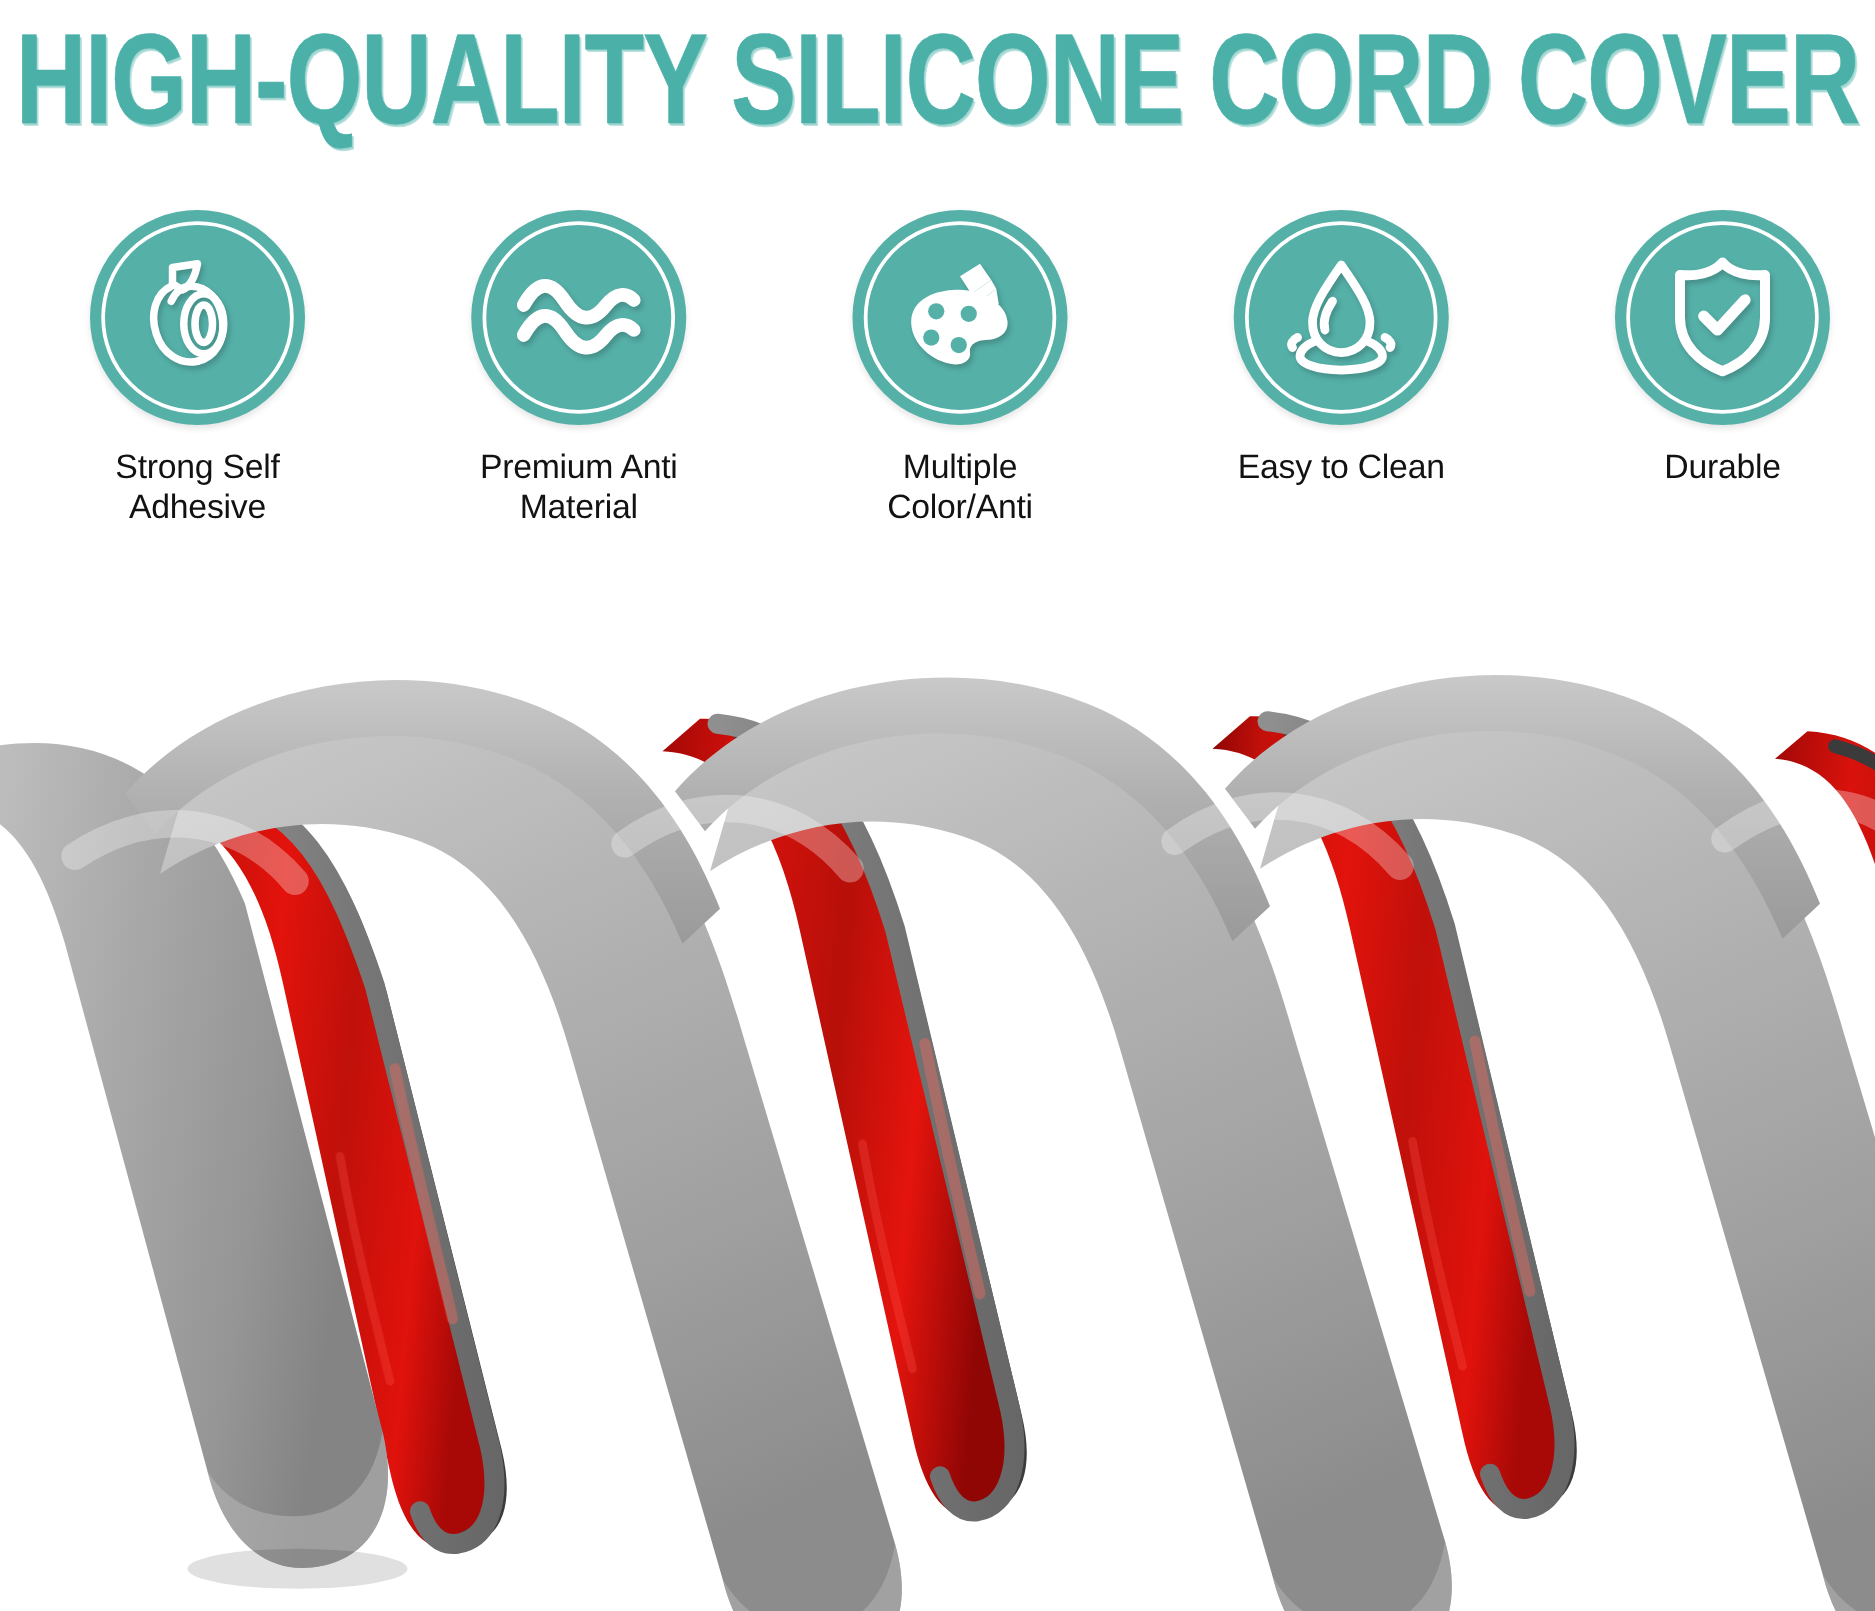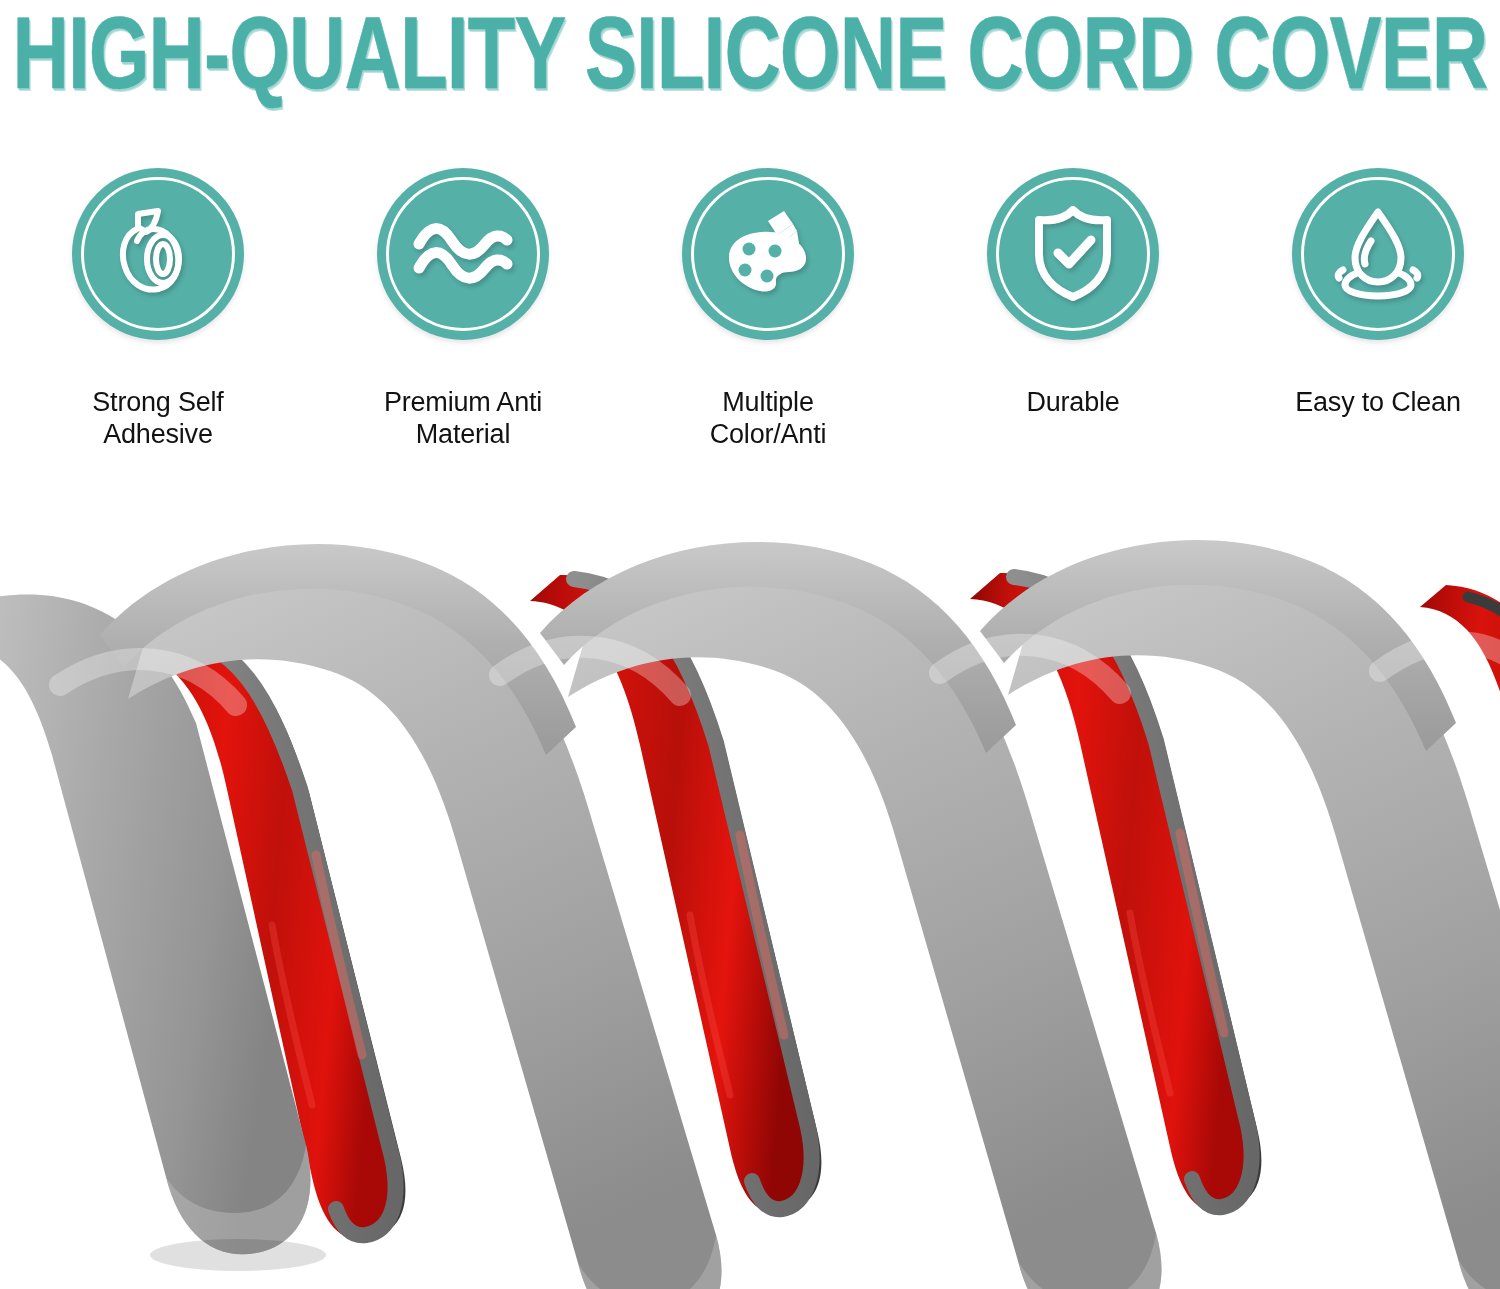--- a/index.html
+++ b/index.html
@@ -12,21 +12,21 @@
     height: 1289px;
     overflow: hidden;
     font-family: "Liberation Sans", sans-serif;
     position: relative;
   }
 
   
   .title-bar {
     position: absolute;
     left: 0;
-    top: 0;
+    top: 10px;
     width: 1500px;
     height: 105px;
     display: flex;
     align-items: center;
     justify-content: center;
   }
   .title-text {
     font-family: "Liberation Sans Narrow", "Liberation Sans", sans-serif;
     font-weight: 700;
     font-size: 84px;
@@ -48,21 +48,20 @@
     width: 1420px;
     display: flex;
     justify-content: space-between;
     align-items: flex-start;
   }
   .feature {
     width: 200px;
     display: flex;
     flex-direction: column;
     align-items: center;
-    gap: 29px;
   }
   .badge {
     position: relative;
     width: 172px;
     height: 172px;
     border-radius: 50%;
     background: #55b0a8;
     box-shadow: 0 3px 5px rgba(0,0,0,0.10);
     display: flex;
     align-items: center;
@@ -167,43 +166,43 @@
         </svg>
       </span>
     </div>
     <div class="feature-label">Multiple
 Color/Anti</div>
   </div>
 
   <div class="feature">
     <div class="badge">
       <span>
-        <svg width="100" height="104" viewBox="0 0 100 104" fill="none" stroke="#ffffff" stroke-width="8" stroke-linejoin="round" stroke-linecap="round">
-          <path d="M50 10 C58 19 72 21 84 20 L84 54 C84 76 68 90 50 97
-                   C32 90 16 76 16 54 L16 20 C28 21 42 19 50 10 Z"></path>
-          <path d="M35 53 L46 64 L68 40" stroke-width="9"></path>
-        </svg>
-      </span>
-    </div>
-    <div class="feature-label">Durable</div>
-  </div>
-
-  <div class="feature">
-    <div class="badge">
-      <span>
         <svg width="110" height="104" viewBox="0 0 110 104" fill="none" stroke="#ffffff" stroke-width="7" stroke-linejoin="round" stroke-linecap="round">
           <path d="M55 12 C41 32 32 46 32 58 C32 72 42 82 55 82 C68 82 78 72 78 58 C78 46 69 32 55 12 Z"></path>
           <path d="M48 41 C42 50 40 57 42 64"></path>
           <path d="M34 73 C26 76 22 81 22 85 C22 91 36 96 55 96 C74 96 88 91 88 85 C88 81 84 76 76 73"></path>
           <path d="M20 70 C16 72 14 75 16 78"></path>
           <path d="M90 70 C94 72 96 75 94 78"></path>
         </svg>
       </span>
     </div>
     <div class="feature-label">Easy to Clean</div>
+  </div>
+
+  <div class="feature">
+    <div class="badge">
+      <span>
+        <svg width="100" height="104" viewBox="0 0 100 104" fill="none" stroke="#ffffff" stroke-width="8" stroke-linejoin="round" stroke-linecap="round">
+          <path d="M50 10 C58 19 72 21 84 20 L84 54 C84 76 68 90 50 97
+                   C32 90 16 76 16 54 L16 20 C28 21 42 19 50 10 Z"></path>
+          <path d="M35 53 L46 64 L68 40" stroke-width="9"></path>
+        </svg>
+      </span>
+    </div>
+    <div class="feature-label">Durable</div>
   </div>
 
 </div>
 
 <div class="photo">
   <svg width="1500" height="834" viewBox="0 0 1500 834">
     <defs>
 
       <linearGradient id="greyTube" x1="0" y1="0" x2="1" y2="0.25">
         <stop offset="0%" stop-color="#cfcfcf"></stop>

